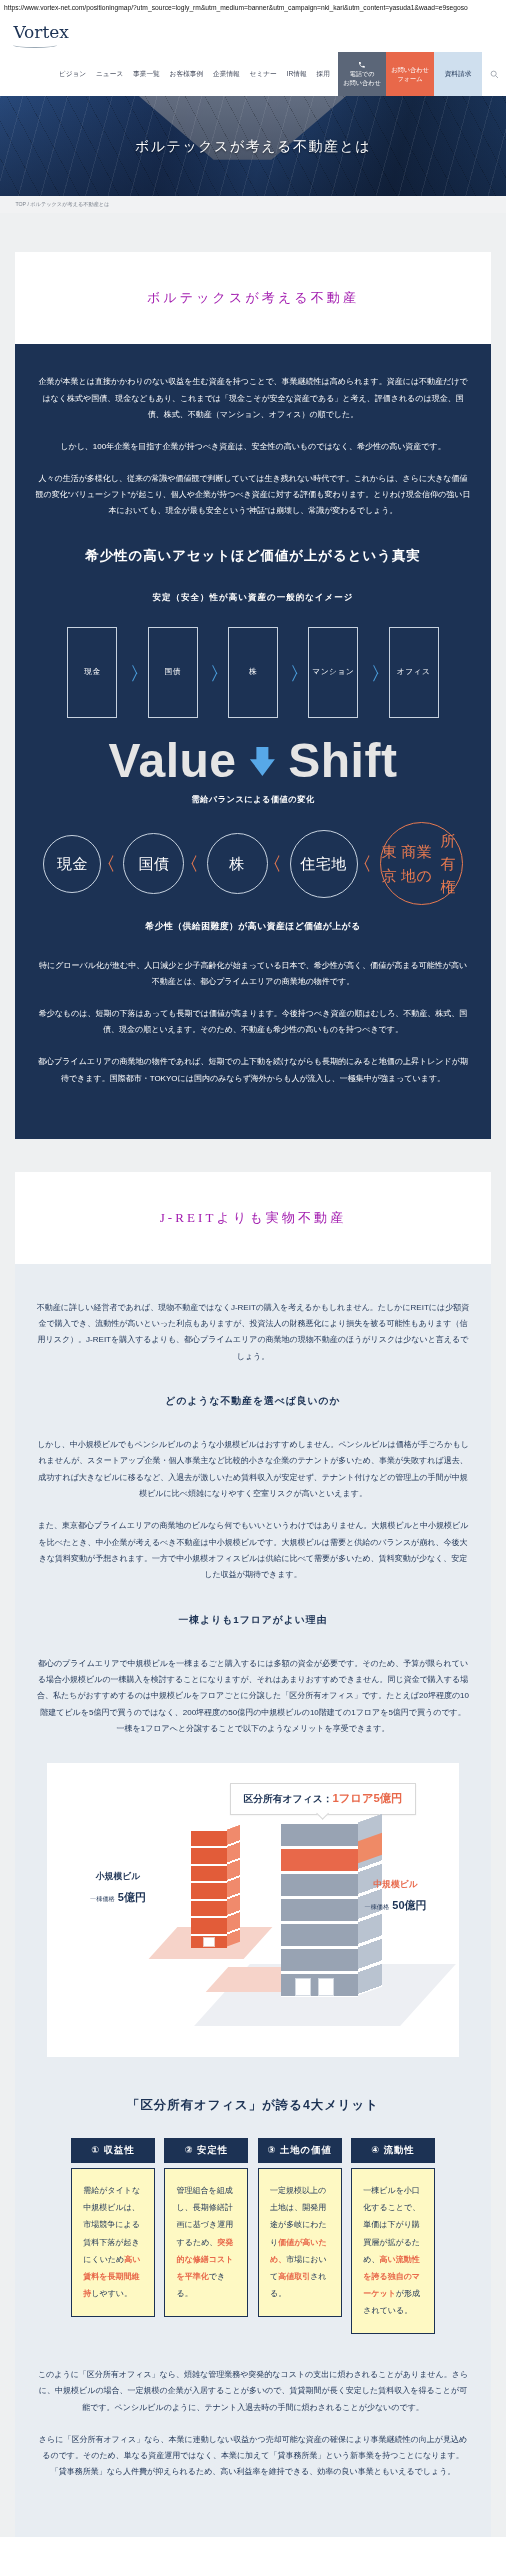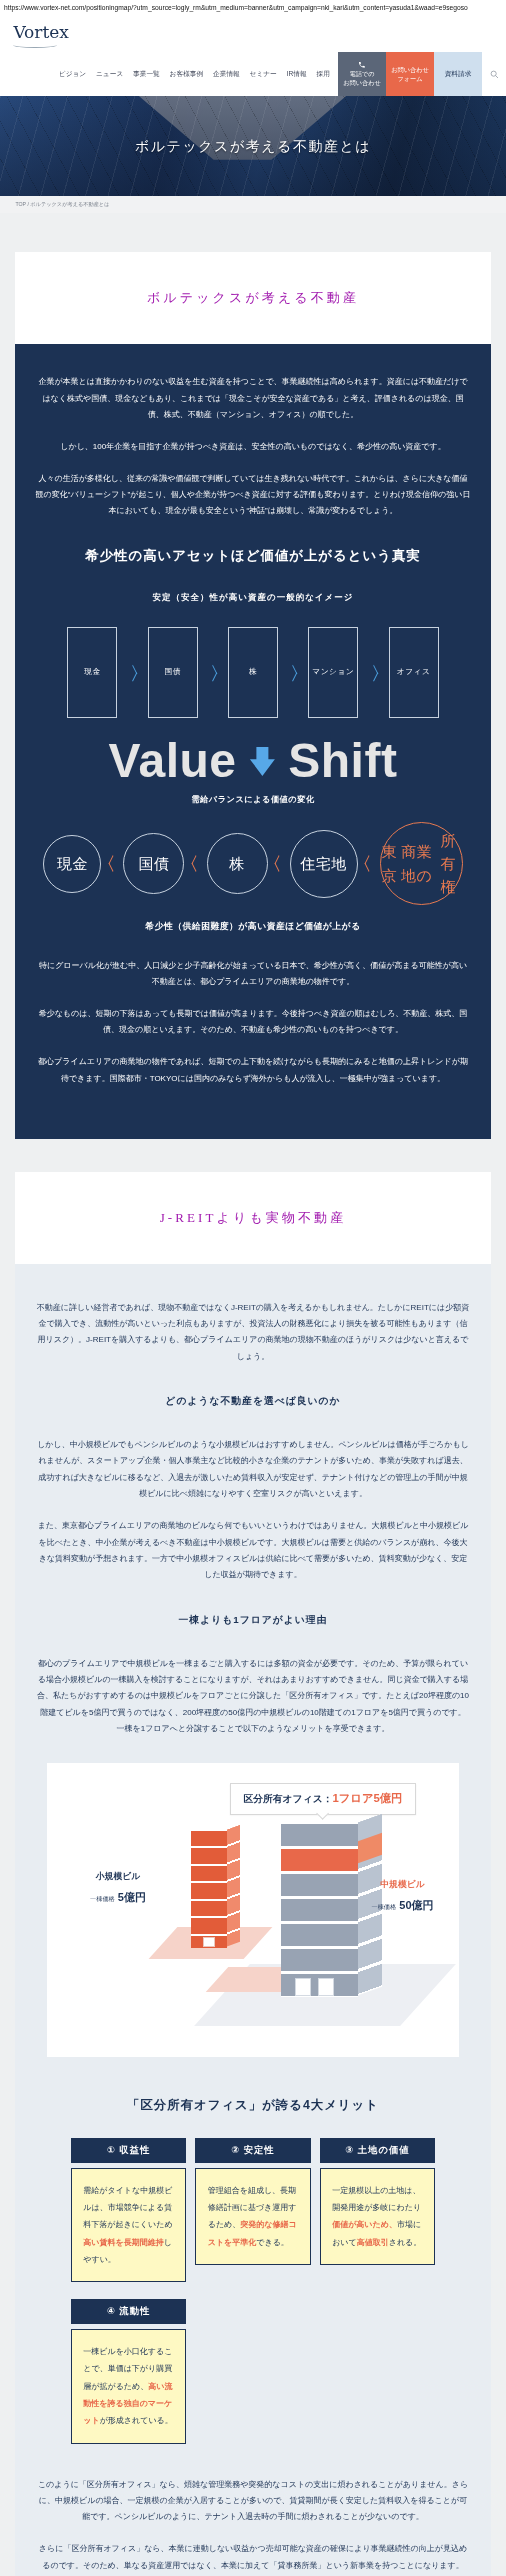--- a/index.html
+++ b/index.html
@@ -72,28 +72,28 @@
   .bs-door{position:absolute;left:12.4px;bottom:1px;width:11.3px;height:10.3px;background:#fff;border:0.5px solid #e9c7bd}
   .bld-mid{position:absolute;left:234px;bottom:44px;width:77px;height:173px}
   .bm-front{position:absolute;inset:0;background:repeating-linear-gradient(to bottom,#98a3b3 0 21.6px,#fff 21.6px 25px)}
   .bm-orange{position:absolute;top:25px;left:0;width:77px;height:21.6px;background:#e8684a}
   .bm-side{position:absolute;left:77px;top:-6.2px;width:24px;height:100%;background:repeating-linear-gradient(to bottom,#b9c3d0 0 21.6px,#fff 21.6px 25px);transform:skewY(-20deg)}
   .bm-side-orange{position:absolute;left:77px;top:12.4px;width:24px;height:21.6px;background:#ef8a66;transform:skewY(-20deg)}
   .bm-door{position:absolute;left:14.4px;bottom:1px;width:15.5px;height:18.5px;background:#fff;border:0.5px solid #d4dae2}
   .bm-door2{left:37px}
   .lbl{position:absolute;text-align:center}
   .lbl-small{left:13px;top:46px;width:116px}
-  .lbl-mid{right:1px;top:54px;width:111px}
+  .lbl-mid{right:8px;top:54px;width:111px}
   .lbl .nm{font-size:8.8px;font-weight:bold;display:block;margin-bottom:7.2px;color:#1c3254}
   .lbl-mid .nm{color:#e8684a}
   .lbl .pl{font-size:6.2px;color:#1c3254;margin-right:3.1px}
   .lbl .pv{font-size:11px;font-weight:bold;color:#1c3254}
   
   .merit-title{font-size:12.4px;font-weight:bold;text-align:center;margin:40px 0 24px;letter-spacing:1px}
-  .merit-grid{width:364px;margin:0 auto;display:grid;grid-template-columns:1fr 1fr 1fr;column-gap:9.3px;row-gap:16.5px}
+  .merit-grid{width:364px;margin:0 auto;display:grid;grid-template-columns:1fr 1fr 1fr 1fr;column-gap:9.3px;row-gap:16.5px}
   .mcard-head{background:#1c3254;color:#fff;text-align:center;font-size:9.3px;font-weight:bold;padding:6.2px 0;letter-spacing:1px}
   .mcard-body{border:0.5px solid #1c3254;background:#fef9c3;margin-top:4.6px;padding:13.4px 11.3px;font-size:8px;line-height:2.15;min-height:96px}
   .hl{color:#e8684a;font-weight:bold}
   .after-merits{margin-top:33px}
   svg{display:block}
 </style>
 </head>
 <body>
 
 <div class="url-bar">https://www.vortex-net.com/positioningmap/?utm_source=logly_rm&amp;utm_medium=banner&amp;utm_campaign=nki_kari&amp;utm_content=yasuda1&amp;waad=e9segoso</div>

